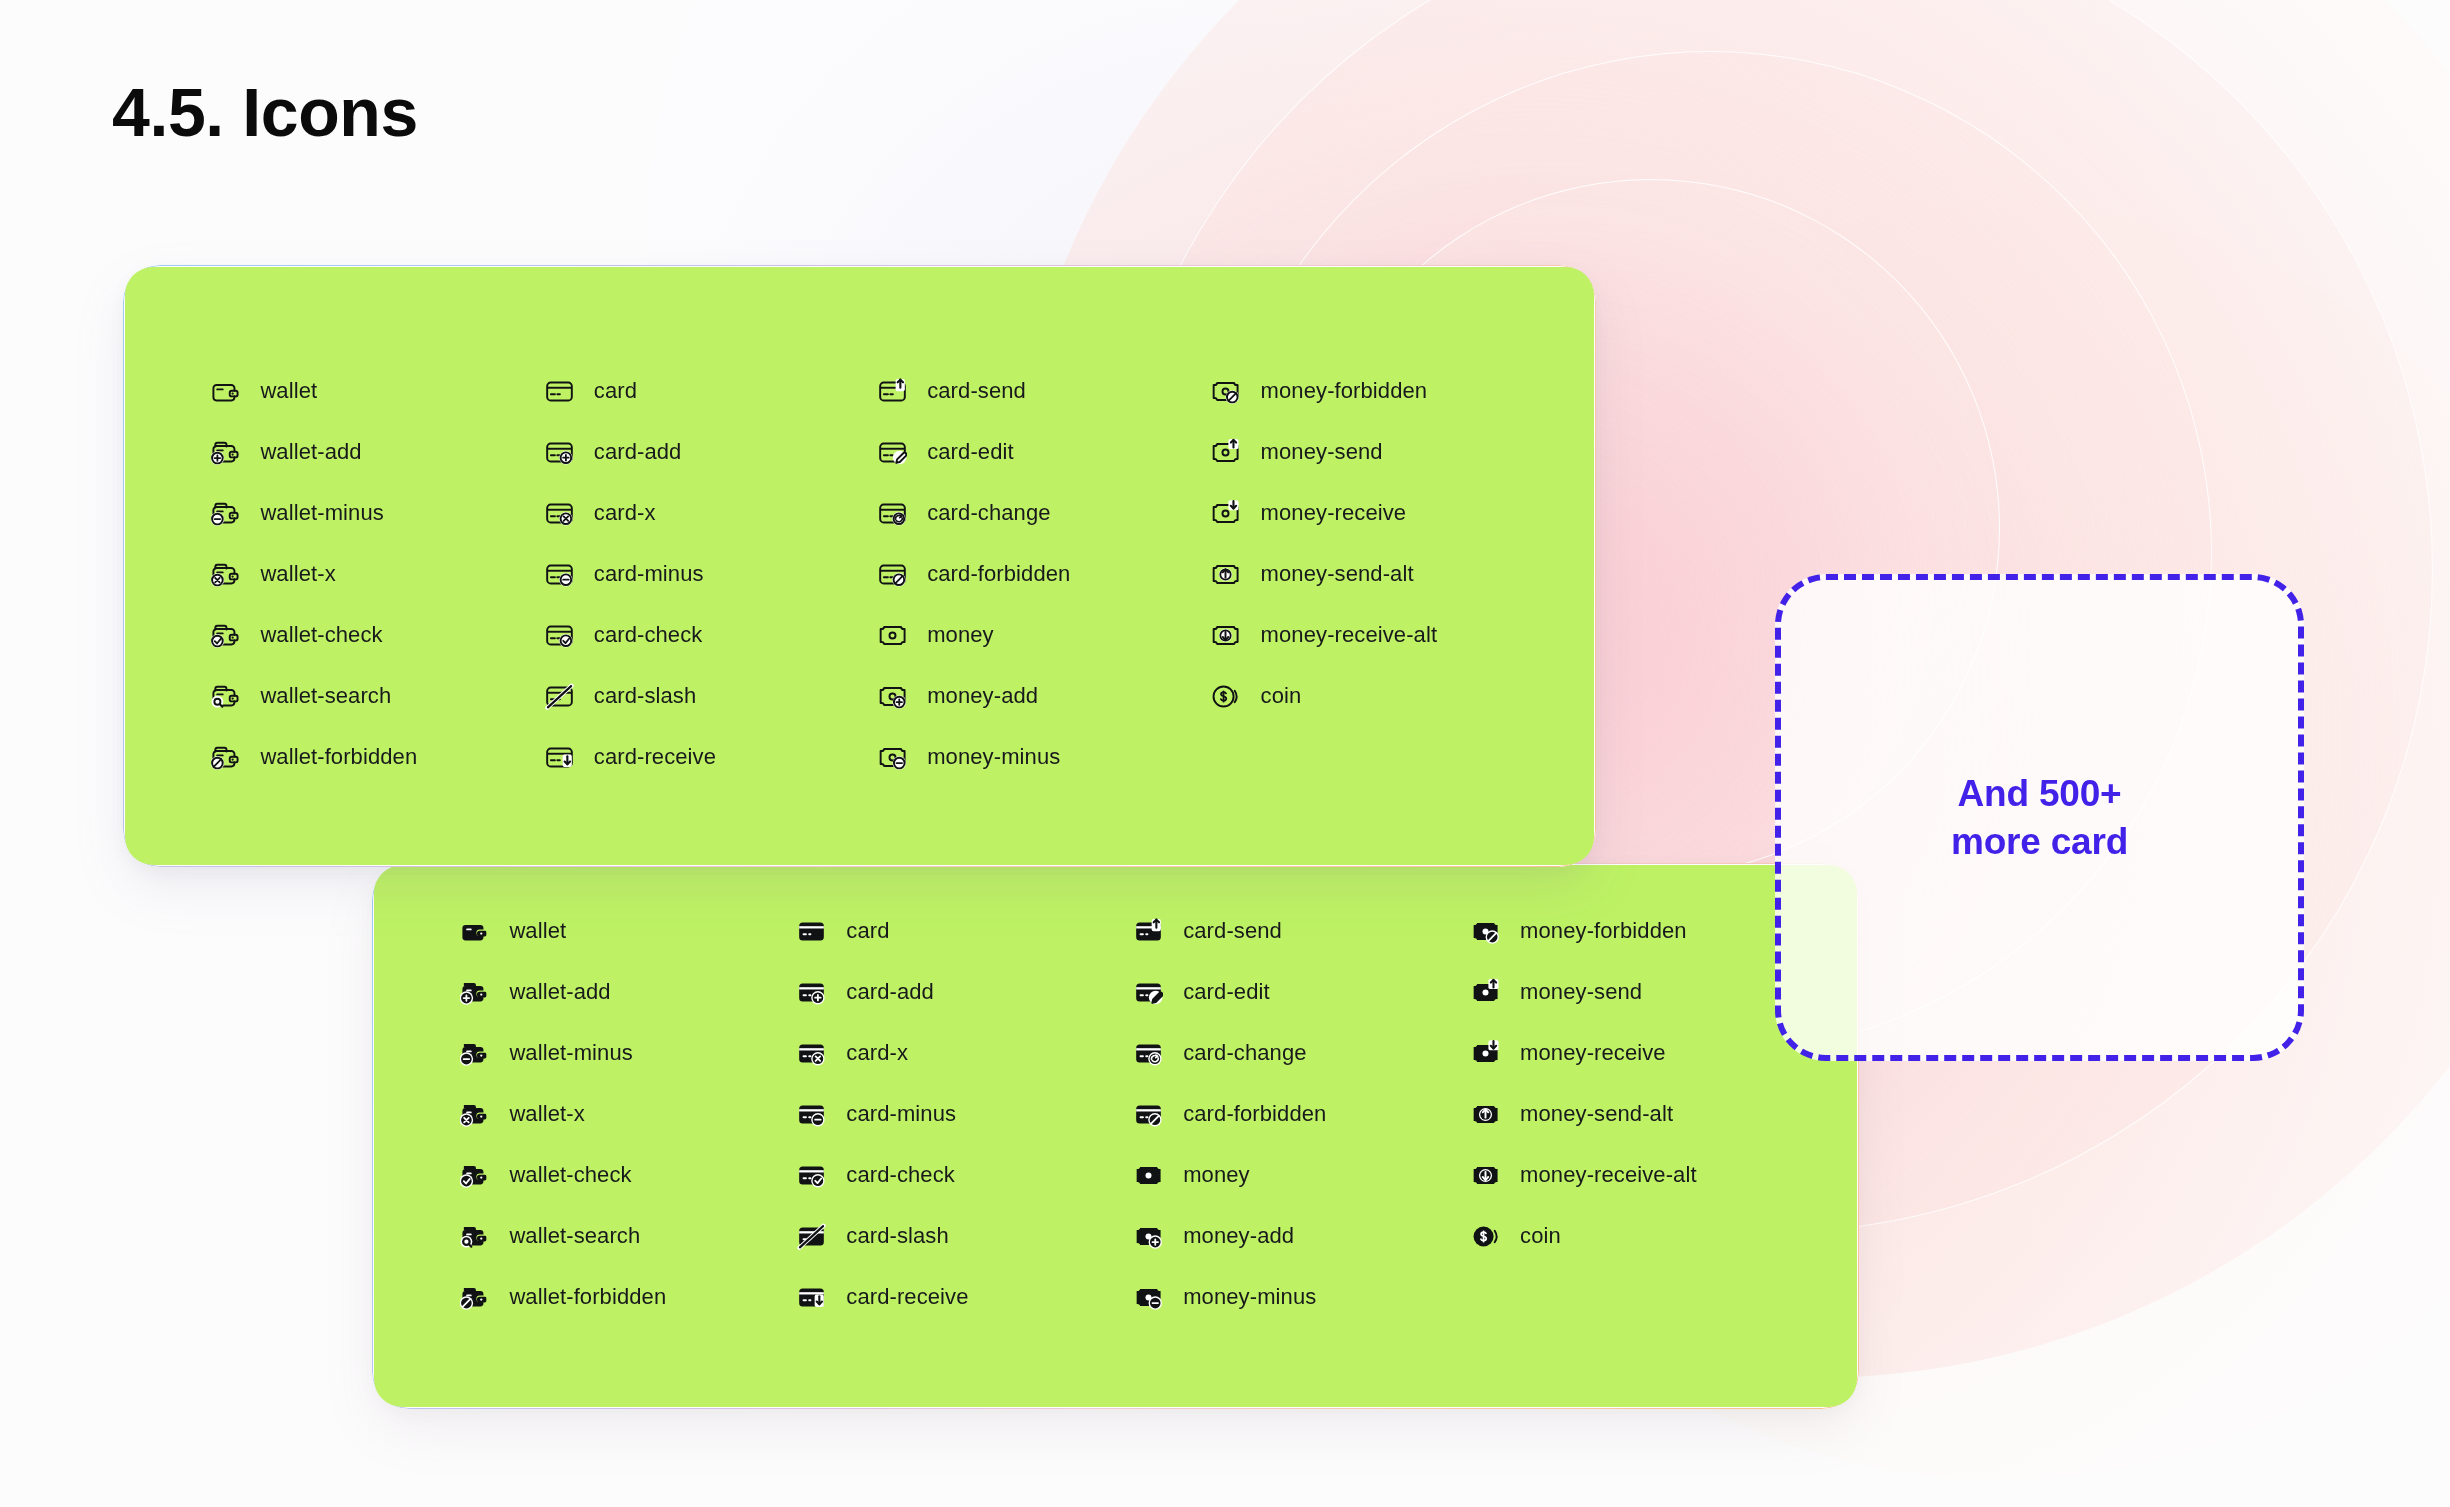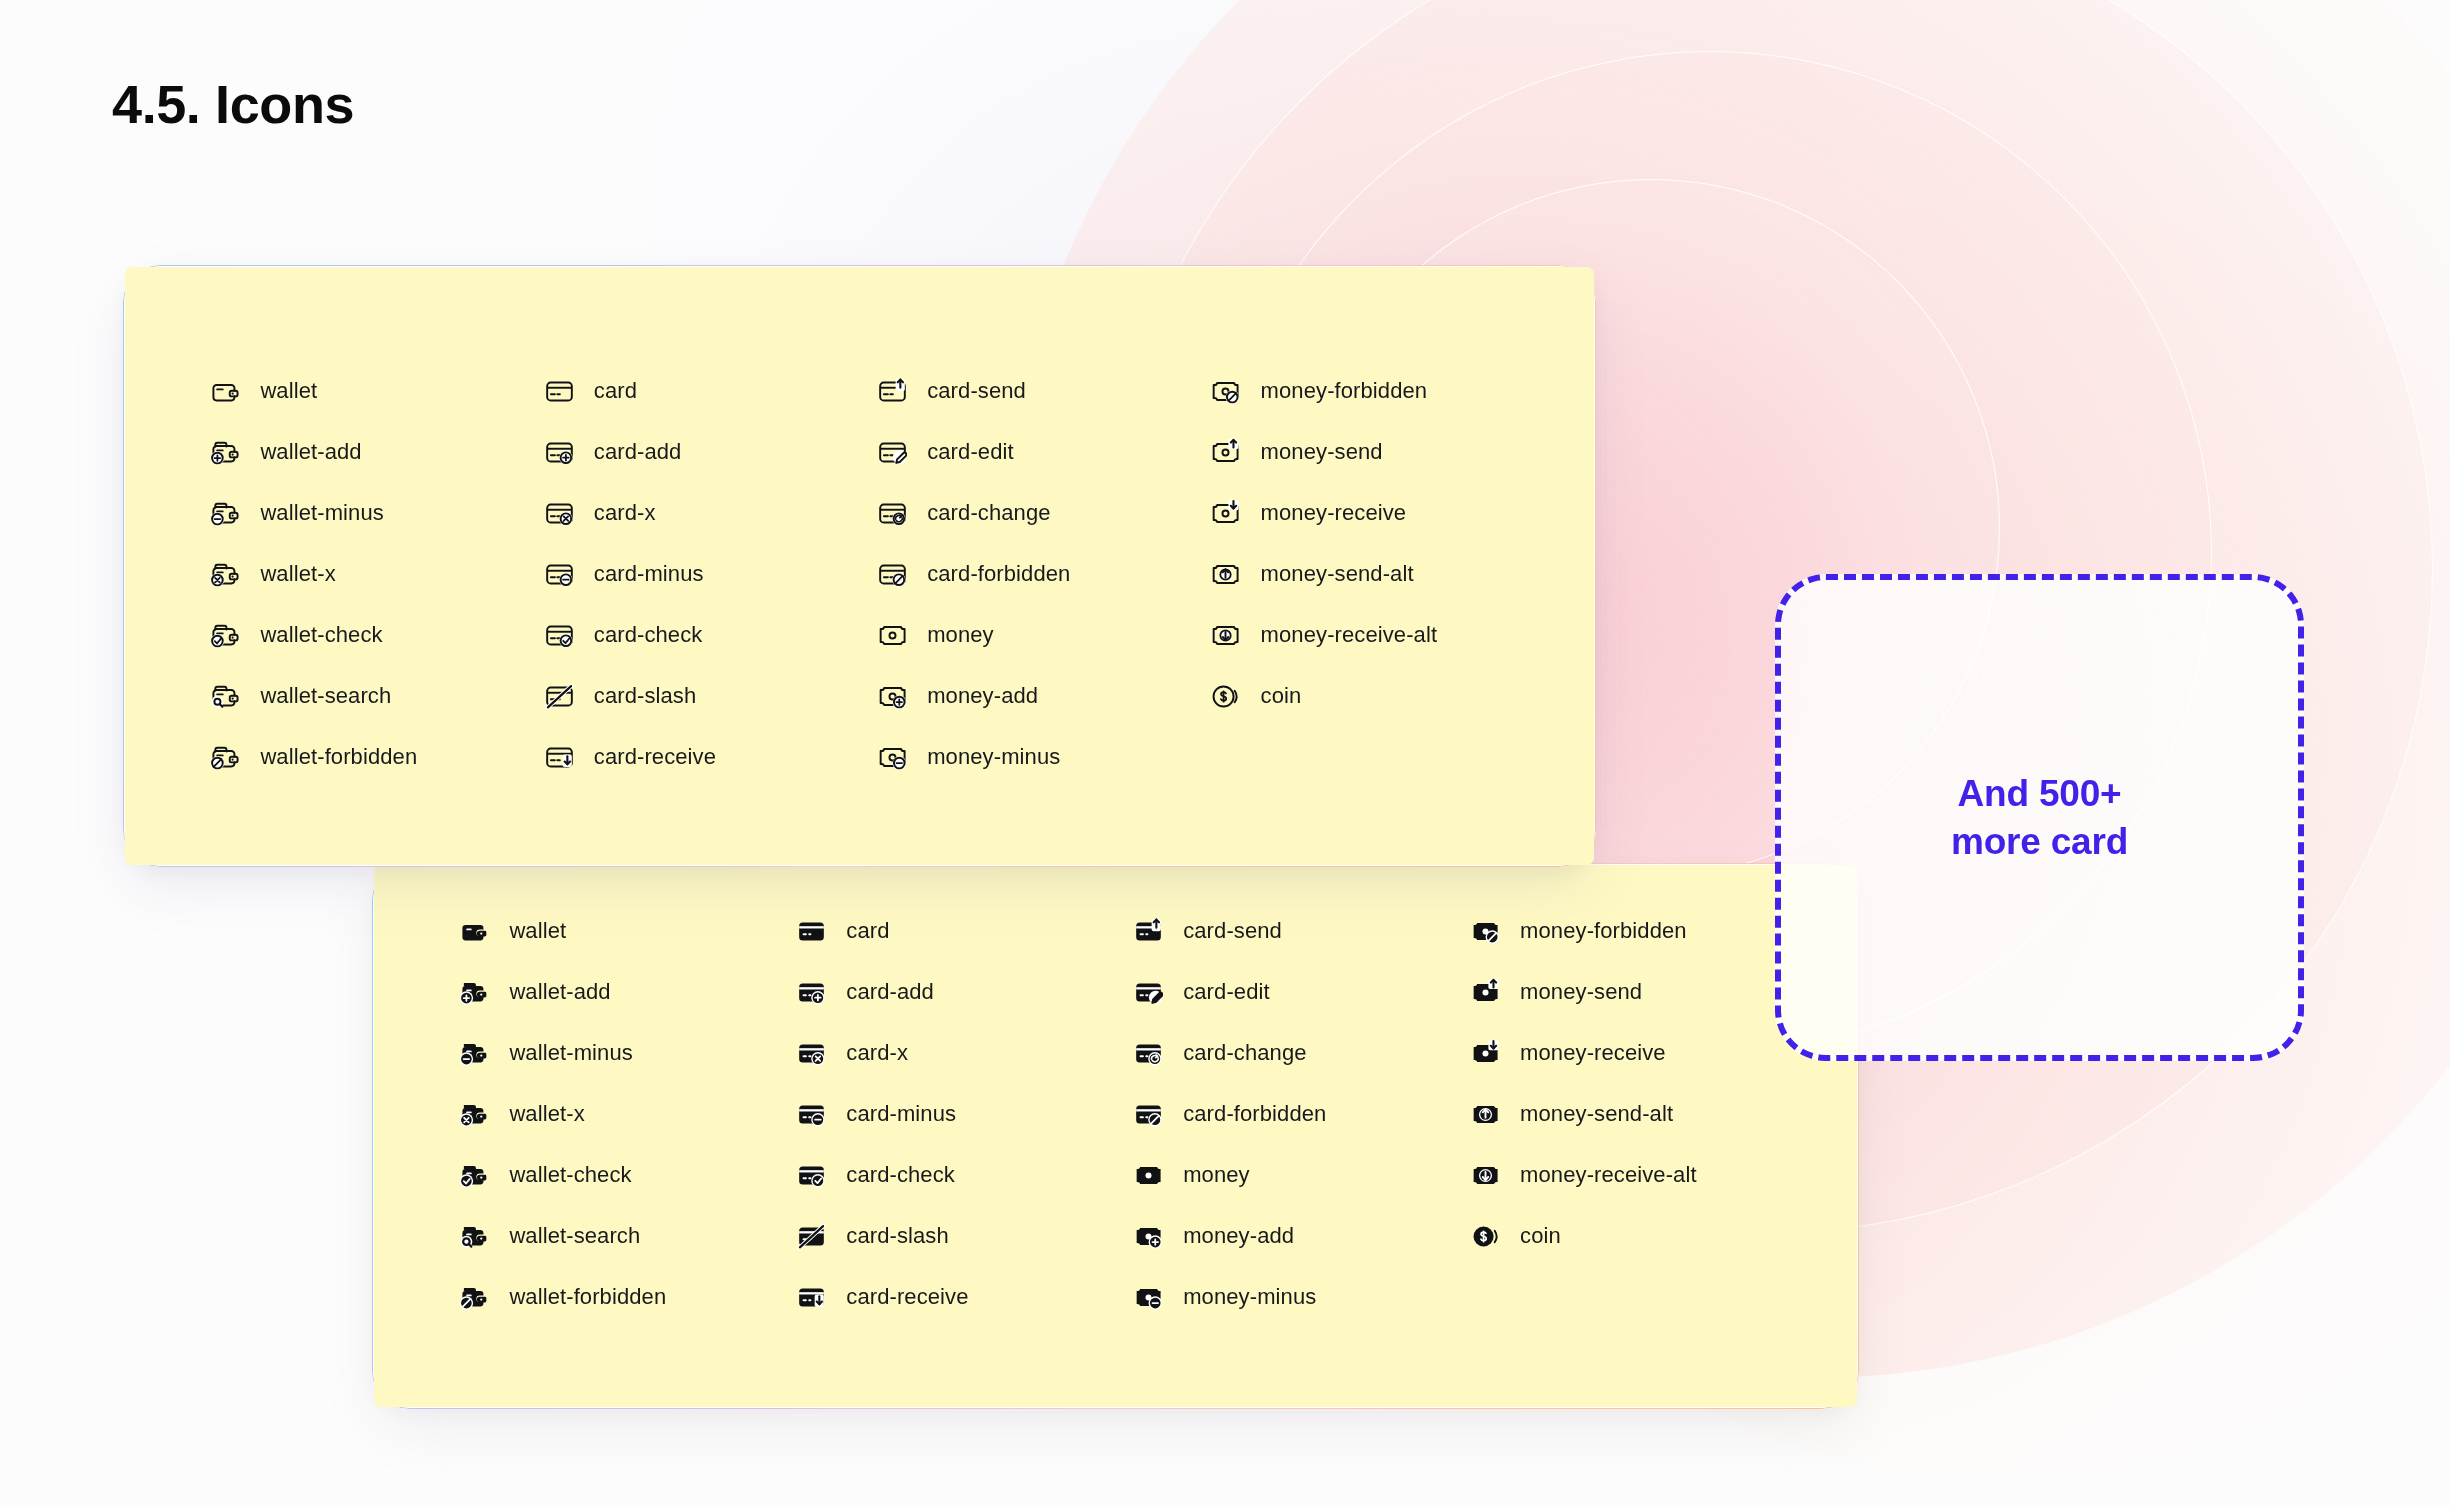--- a/index.html
+++ b/index.html
@@ -60,21 +60,21 @@
     width: 1191px; height: 1191px;
     left: 647px; top: -357px;
     background: radial-gradient(circle at 50% 70%, rgba(232,233,248,0.45) 0%, rgba(245,246,253,0.2) 55%, rgba(255,255,255,0) 100%);
   }
 
   
   .page-title {
     position: absolute;
     left: 112px;
     top: 73px;
-    font-size: 54px;
+    font-size: 68px;
     font-weight: 700;
     letter-spacing: -0.4px;
     color: #0b0b0c;
     white-space: nowrap;
   }
 
   
   .icon-card {
     position: absolute;
     background: #ffffff;
@@ -97,22 +97,22 @@
     -webkit-mask: linear-gradient(#fff 0 0) content-box, linear-gradient(#fff 0 0);
     -webkit-mask-composite: xor;
             mask: linear-gradient(#fff 0 0) content-box, linear-gradient(#fff 0 0);
             mask-composite: exclude;
     pointer-events: none;
   }
   .icon-card-inner {
     position: relative;
     width: 100%;
     height: 100%;
-    background: #fef9c3;
-    border-radius: 7px;
+    background: #bef264;
+    border-radius: 28px;
   }
 
   #card-outline {
     left: 123px;
     top: 265px;
     width: 1473px;
     height: 602px;
     box-shadow: 0 22px 51px rgba(120,120,150,0.13), 0 5.1px 15.3px rgba(120,120,150,0.06);
     z-index: 4;
   }

